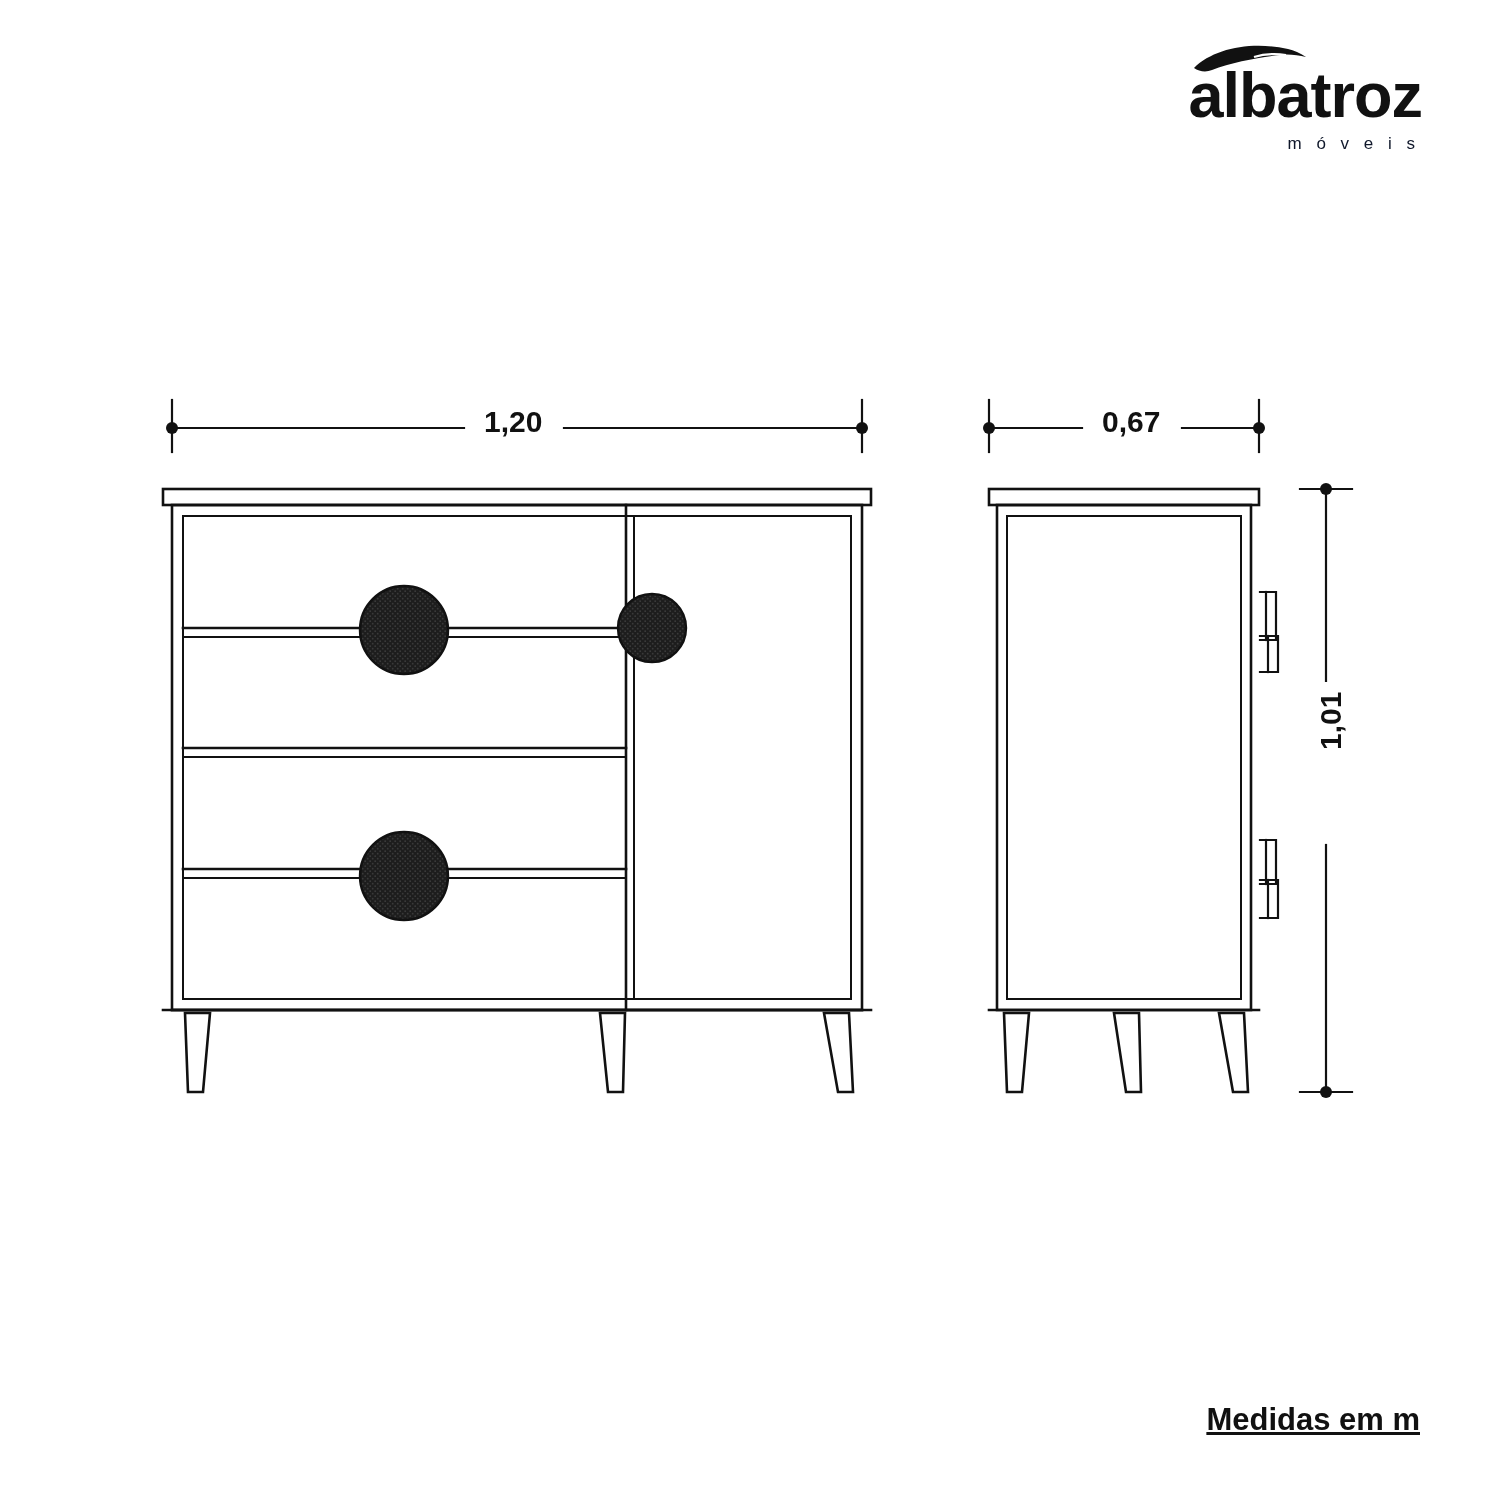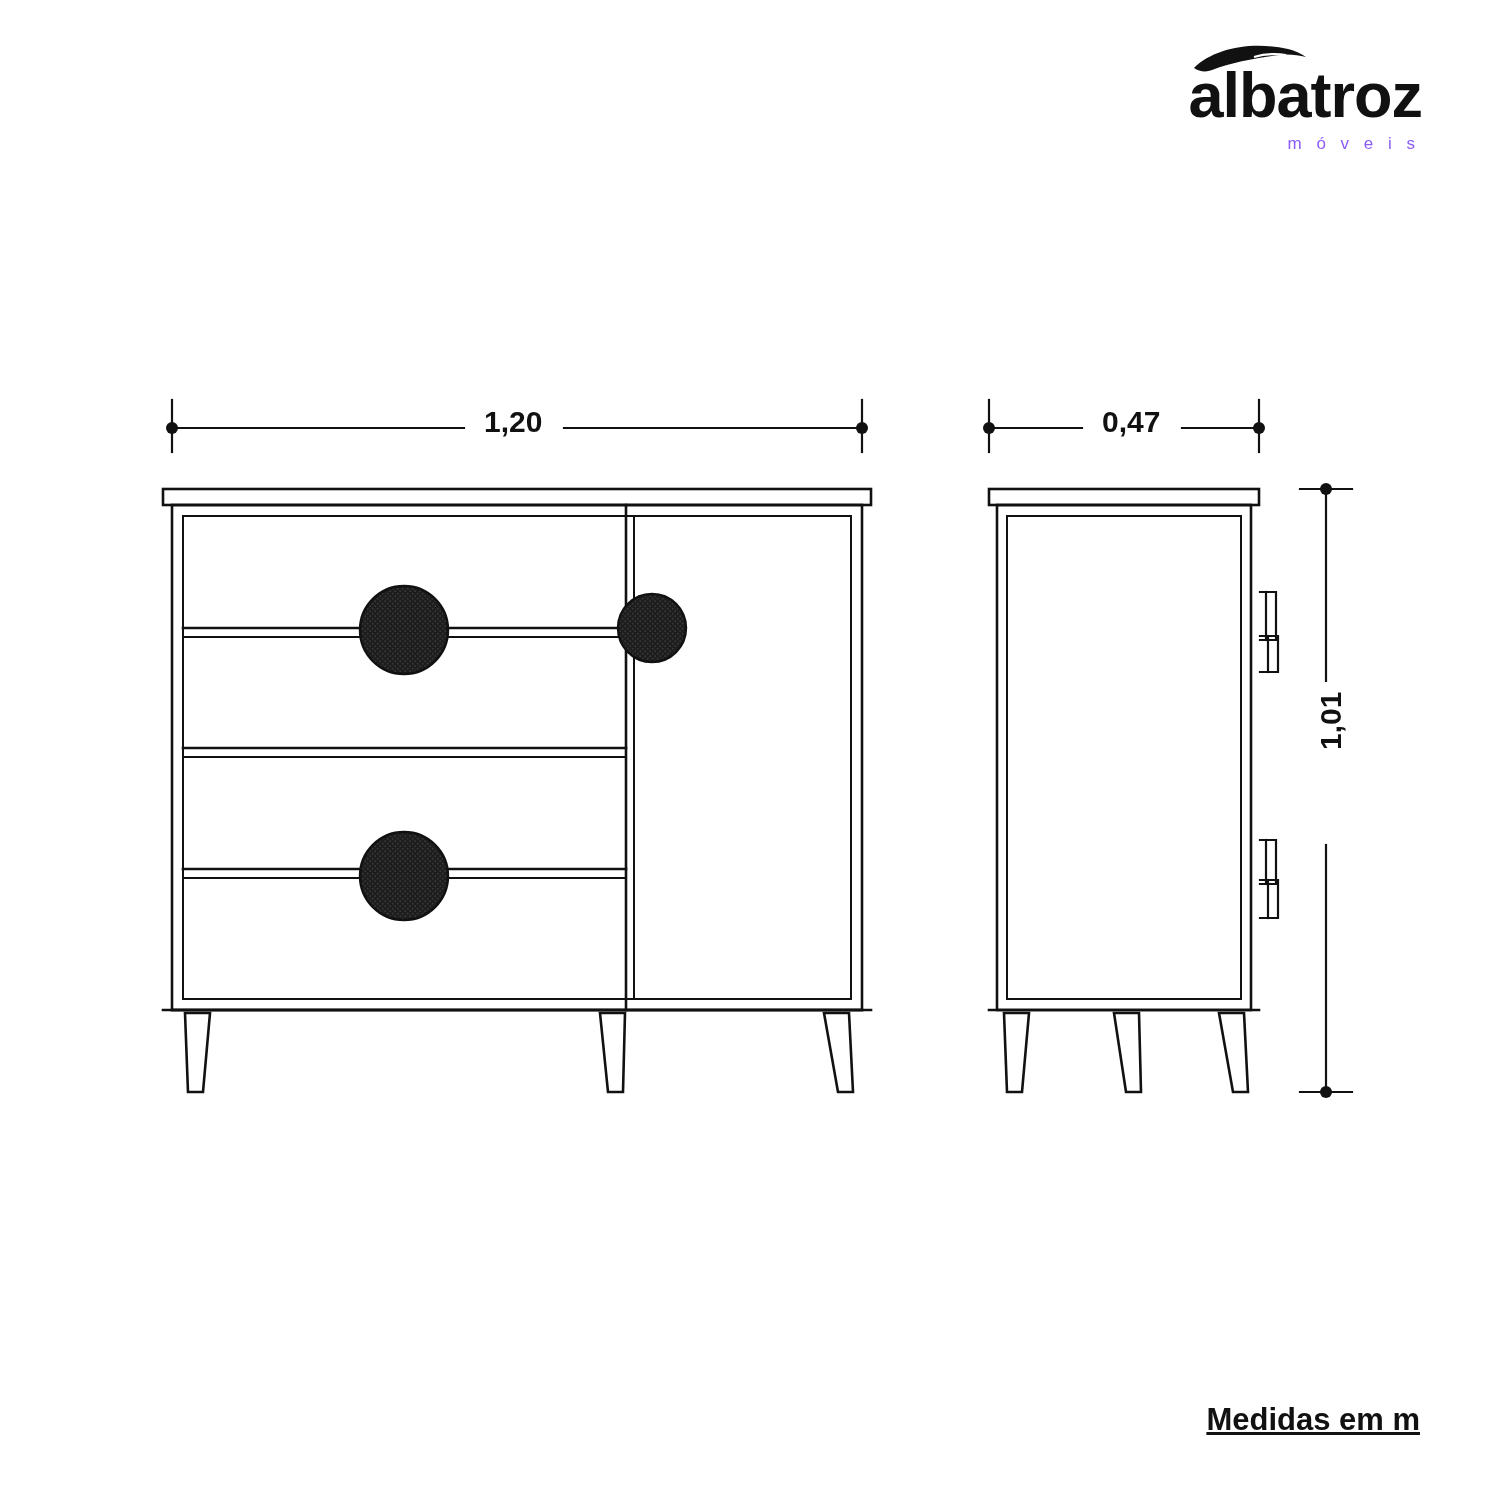--- a/index.html
+++ b/index.html
@@ -46,21 +46,21 @@
     letter-spacing: -1px;
     line-height: 1;
     color: #111111;
   }
   #brand .brand-sub {
     position: absolute;
     right: 2px;
     top: 96px;
     font-size: 17px;
     letter-spacing: 5px;
-    color: #8b5cf6;
+    color: #0f172a;
   }
   
   #footer-note {
     position: absolute;
     right: 80px;
     bottom: 62px;
     font-size: 31px;
     font-weight: bold;
     color: #111111;
     text-decoration: underline;
@@ -196,19 +196,19 @@
           <line x1="1264" y1="880" x2="1264" y2="918"></line>
         </g>
 
         <path d="M1000 1013 L1025 1013 L1018 1092 L1003 1092 Z"></path>
         <path d="M1110 1013 L1135 1013 L1137 1092 L1122 1092 Z"></path>
         <path d="M1215 1013 L1240 1013 L1244 1092 L1229 1092 Z"></path>
       </g>
     </svg>
 
     <div class="dim-label" id="dim-width-label">1,20</div>
-    <div class="dim-label" id="dim-depth-label">0,47</div>
+    <div class="dim-label" id="dim-depth-label">0,67</div>
     <div class="dim-label" id="dim-height-label">1,01</div>
   </div>
 
   <div id="footer-note">Medidas em m</div>
 
 </div>
 
 </body></html>

